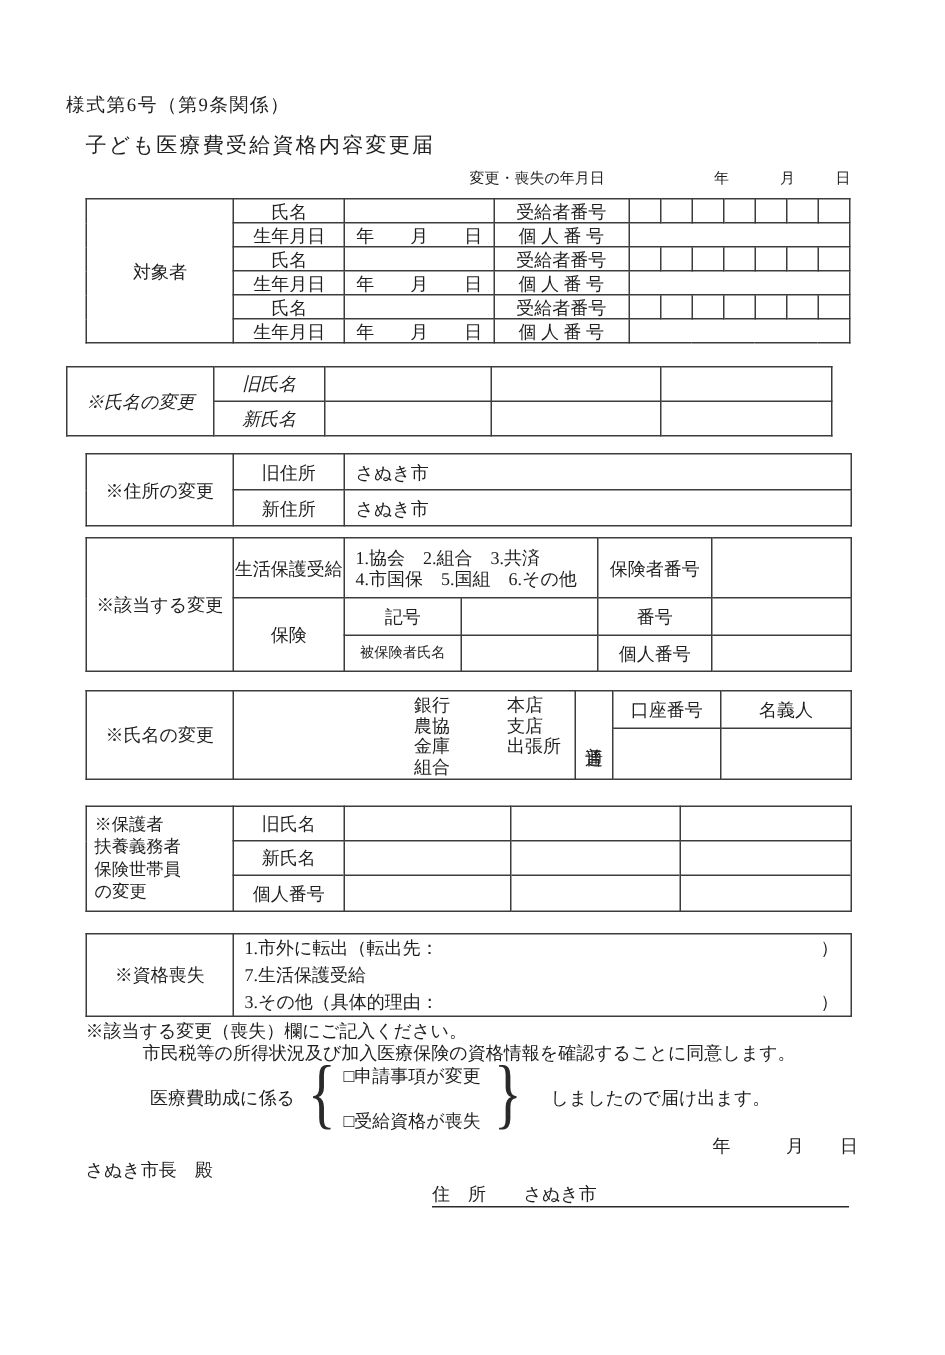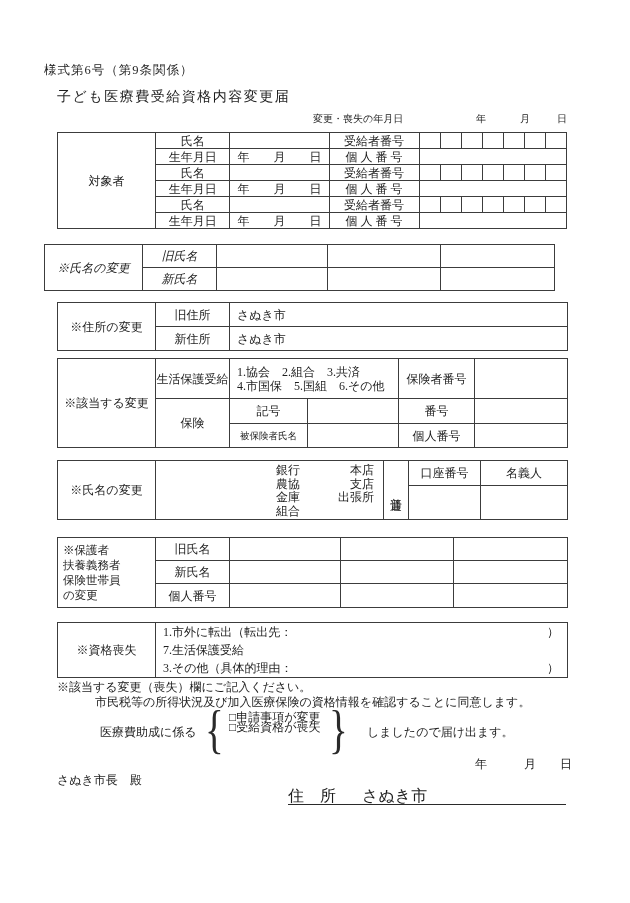--- a/index.html
+++ b/index.html
@@ -19,24 +19,24 @@
     padding:0;overflow:hidden;
   }
   td.left{text-align:left;padding-left:7px;}
   td.small{font-size:9.5px;}
   td.vert{writing-mode:vertical-rl;text-orientation:upright;letter-spacing:2px;padding:0;}
   tr.dotted td.dot{border-bottom:1px dotted #777;}
   .title{font-size:14px;letter-spacing:1.5px;text-align:left;}
   .formno{font-size:12.5px;letter-spacing:1px;}
   .optline{display:flex;justify-content:space-between;padding:0 8px 0 7px;font-size:12px;line-height:18px;}
   .brace{font-size:52px;font-weight:400;color:#2a2a2a;transform:scaleX(0.75) scaleY(1.0);transform-origin:center;line-height:52px;}
-  .sigrow{position:absolute;left:288px;width:278px;height:15px;font-size:16px;line-height:14px;}
+  .sigrow{position:absolute;left:288px;width:278px;height:15px;font-size:12px;line-height:14px;}
   .uline{border-bottom:1px solid #2a2a2a;}
   .instcell{position:relative;}
-  .inststack{position:absolute;top:3px;font-size:12px;line-height:13.5px;text-align:right;}
+  .inststack{position:absolute;top:3px;font-size:12px;line-height:13.5px;text-align:left;}
 </style>
 </head>
 <body>
 
 <div class="page">
 
   <div class="abs formno" style="left:44px;top:62px;">様式第6号（第9条関係）</div>
   <div class="abs title" style="left:57px;top:88px;width:490px;">子ども医療費受給資格内容変更届</div>
 
   <div class="abs" style="left:313px;top:112px;width:254px;height:15px;font-size:10px;">
@@ -294,21 +294,21 @@
     </tr>
   </tbody>
     </table>
 
   <div class="abs fs12" style="left:57px;top:680px;">※該当する変更（喪失）欄にご記入ください。</div>
   <div class="abs fs12" style="left:95px;top:695px;">市民税等の所得状況及び加入医療保険の資格情報を確認することに同意します。</div>
 
   <div class="abs fs12" style="left:100px;top:725px;">医療費助成に係る</div>
   <div class="abs brace" style="left:202px;top:704px;">{</div>
   <div class="abs fs12" style="left:229px;top:710px;">□申請事項が変更</div>
-  <div class="abs fs12" style="left:229px;top:720px;">□受給資格が喪失</div>
+  <div class="abs fs12" style="left:229px;top:740px;">□受給資格が喪失</div>
   <div class="abs brace" style="left:326px;top:704px;">}</div>
   <div class="abs fs12" style="left:367px;top:725px;">しましたので届け出ます。</div>
 
   <div class="abs" style="left:460px;top:756px;width:110px;height:15px;font-size:12px;">
     <span class="abs" style="left:15px;">年</span>
     <span class="abs" style="left:64px;">月</span>
     <span class="abs" style="left:100px;">日</span>
   </div>
 
   <div class="abs fs12" style="left:57px;top:773px;">さぬき市長　殿</div>

